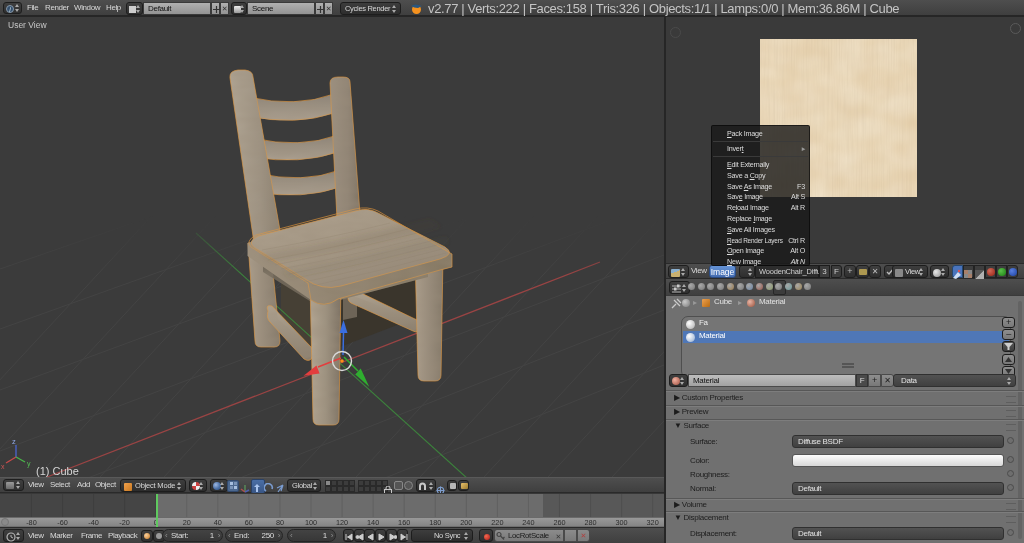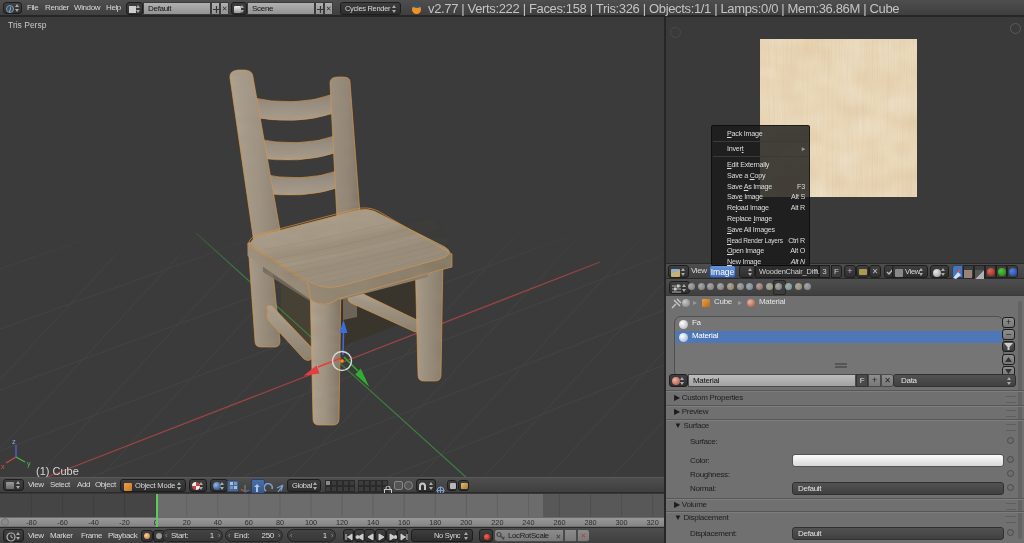--- a/index.html
+++ b/index.html
@@ -199,21 +199,21 @@
 
   <g stroke-width="1.4">
     <line x1="16" y1="440" x2="16" y2="428" stroke="#4a63c8"></line>
     <line x1="16" y1="440" x2="6" y2="446" stroke="#c84a4a"></line>
     <line x1="16" y1="440" x2="25" y2="445" stroke="#4ab54a"></line>
   </g>
   <text x="12" y="427" font-size="7.5" fill="#8fa8e8" font-family="Liberation Sans">z</text>
         <text x="27" y="449" font-size="7" fill="#55c055" font-family="Liberation Sans">y</text>
         <text x="1" y="452" font-size="7" fill="#d05555" font-family="Liberation Sans">x</text>
 </svg>
-<div class="abs" style="left:8px;top:3px;color:#c8c8c8;font-size:8.5px;">Tris Persp</div>
+<div class="abs" style="left:8px;top:3px;color:#c8c8c8;font-size:8.5px;">User View</div>
 <div class="abs" style="left:36px;top:448px;color:#d6d6d6;font-size:11px;">(1) Cube</div>
 </div>
 
 <div class="abs hdr" style="left:0;top:477px;width:664px;height:16px;border-top:1px solid #595959;border-bottom:1px solid #2a2a2a;">
   <div class="abs ebtn" style="left:3px;top:1px;width:21px;height:12px;">
         <span style="position:absolute;left:2px;top:2px;width:8px;height:7px;background:linear-gradient(#9a9a9a,#6a6a6a);border-radius:1px;"></span>
         <span class="ud" style="right:1px;"></span>
       </div>
   <div class="abs mtx" style="left:28px;top:-1px;">View</div>
   <div class="abs mtx" style="left:50px;top:-1px;">Select</div>
@@ -540,21 +540,21 @@
         </svg>
     <span class="abs" style="left:16px;top:3px;width:8px;height:8px;border-radius:50%;background:radial-gradient(circle at 35% 35%,#c9c9c9,#7a7a7a);"></span>
     <span class="abs" style="left:27px;top:2px;color:#999;font-size:8px;">▸</span>
     <span class="abs" style="left:36px;top:3px;width:8px;height:8px;background:linear-gradient(135deg,#eda04e,#b86a10);border-radius:1px;"></span>
     <span class="abs" style="left:48px;top:1px;color:#e2e2e2;">Cube</span>
     <span class="abs" style="left:72px;top:2px;color:#999;font-size:8px;">▸</span>
     <span class="abs" style="left:81px;top:3px;width:8px;height:8px;border-radius:50%;background:radial-gradient(circle at 35% 35%,#e8b5a5,#98503a);"></span>
     <span class="abs" style="left:93px;top:1px;color:#e2e2e2;">Material</span>
   </div>
 
-  <div class="abs" style="left:8px;top:37px;width:330px;height:62px;background:#757575;border:1px solid #4f4f4f;border-radius:7px;box-sizing:border-box;">
+  <div class="abs" style="left:15px;top:37px;width:330px;height:62px;background:#757575;border:1px solid #4f4f4f;border-radius:7px;box-sizing:border-box;">
     <div class="abs" style="left:4px;top:3px;width:9px;height:9px;border-radius:50%;background:radial-gradient(circle at 35% 35%,#fff,#aaa);"></div>
     <div class="abs" style="left:17px;top:1px;color:#ededed;">Fa</div>
     <div class="abs" style="left:1px;top:14px;width:326px;height:12px;background:#4f77b7;"></div>
     <div class="abs" style="left:4px;top:15.5px;width:9px;height:9px;border-radius:50%;background:radial-gradient(circle at 35% 35%,#fff,#8fa8cc);"></div>
     <div class="abs" style="left:17px;top:14px;color:#fff;">Material</div>
     <div class="abs" style="left:160px;top:46px;width:12px;height:1.5px;background:#555;"></div>
     <div class="abs" style="left:160px;top:49px;width:12px;height:1.5px;background:#555;"></div>
   </div>
   <div class="abs ebtn" style="left:336px;top:38px;width:13px;height:11px;background:linear-gradient(#8e8e8e,#787878);color:#222;font-size:9px;line-height:9px;text-align:center;">+</div>
   <div class="abs ebtn" style="left:336px;top:50px;width:13px;height:11px;background:linear-gradient(#8e8e8e,#787878);color:#222;font-size:9px;line-height:8px;text-align:center;">–</div>
@@ -581,20 +581,21 @@
   <div class="abs" style="left:0;top:111px;width:358px;height:1px;background:#575757;border-bottom:1px solid #7d7d7d;"></div>
   <div class="abs" style="left:8px;top:114px;">▶︎&nbsp;<span style="color:#1e1e1e;text-align:right;">Custom Properties</span></div>
       <div class="grip" style="top:117px;"></div>
   <div class="abs" style="left:0;top:126px;width:358px;height:1px;background:#575757;border-bottom:1px solid #7d7d7d;"></div>
   <div class="abs" style="left:8px;top:128px;">▶︎&nbsp;<span style="color:#1e1e1e;">Preview</span></div>
       <div class="grip" style="top:131px;"></div>
   <div class="abs" style="left:0;top:140px;width:358px;height:1px;background:#575757;border-bottom:1px solid #7d7d7d;"></div>
   <div class="abs" style="left:8px;top:142px;">▼︎&nbsp;<span style="color:#1e1e1e;">Surface</span></div>
       <div class="grip" style="top:145px;"></div>
   <div class="abs lbl" style="left:24px;top:158px;">Surface:</div>
+  <div class="abs bdp" style="left:126px;top:156px;width:212px;height:13px;line-height:12px;padding-left:5px;">Diffuse BSDF</div>
   <div class="abs sock" style="left:341px;top:158px;"></div>
   <div class="abs lbl" style="left:24px;top:177px;">Color:</div>
   <div class="abs" style="left:126px;top:175px;width:212px;height:13px;background:linear-gradient(#fdfdfd,#d8d8d8);border:1px solid #555;border-radius:3px;box-sizing:border-box;"></div>
   <div class="abs sock" style="left:341px;top:177px;"></div>
   <div class="abs lbl" style="left:24px;top:191px;">Roughness:</div>
   <div class="abs sock" style="left:341px;top:191px;"></div>
   <div class="abs lbl" style="left:24px;top:205px;">Normal:</div>
   <div class="abs bdp" style="left:126px;top:203px;width:212px;height:13px;line-height:12px;padding-left:5px;">Default</div>
   <div class="abs sock" style="left:341px;top:205px;"></div>
   <div class="abs" style="left:0;top:219px;width:358px;height:1px;background:#575757;border-bottom:1px solid #7d7d7d;"></div>

